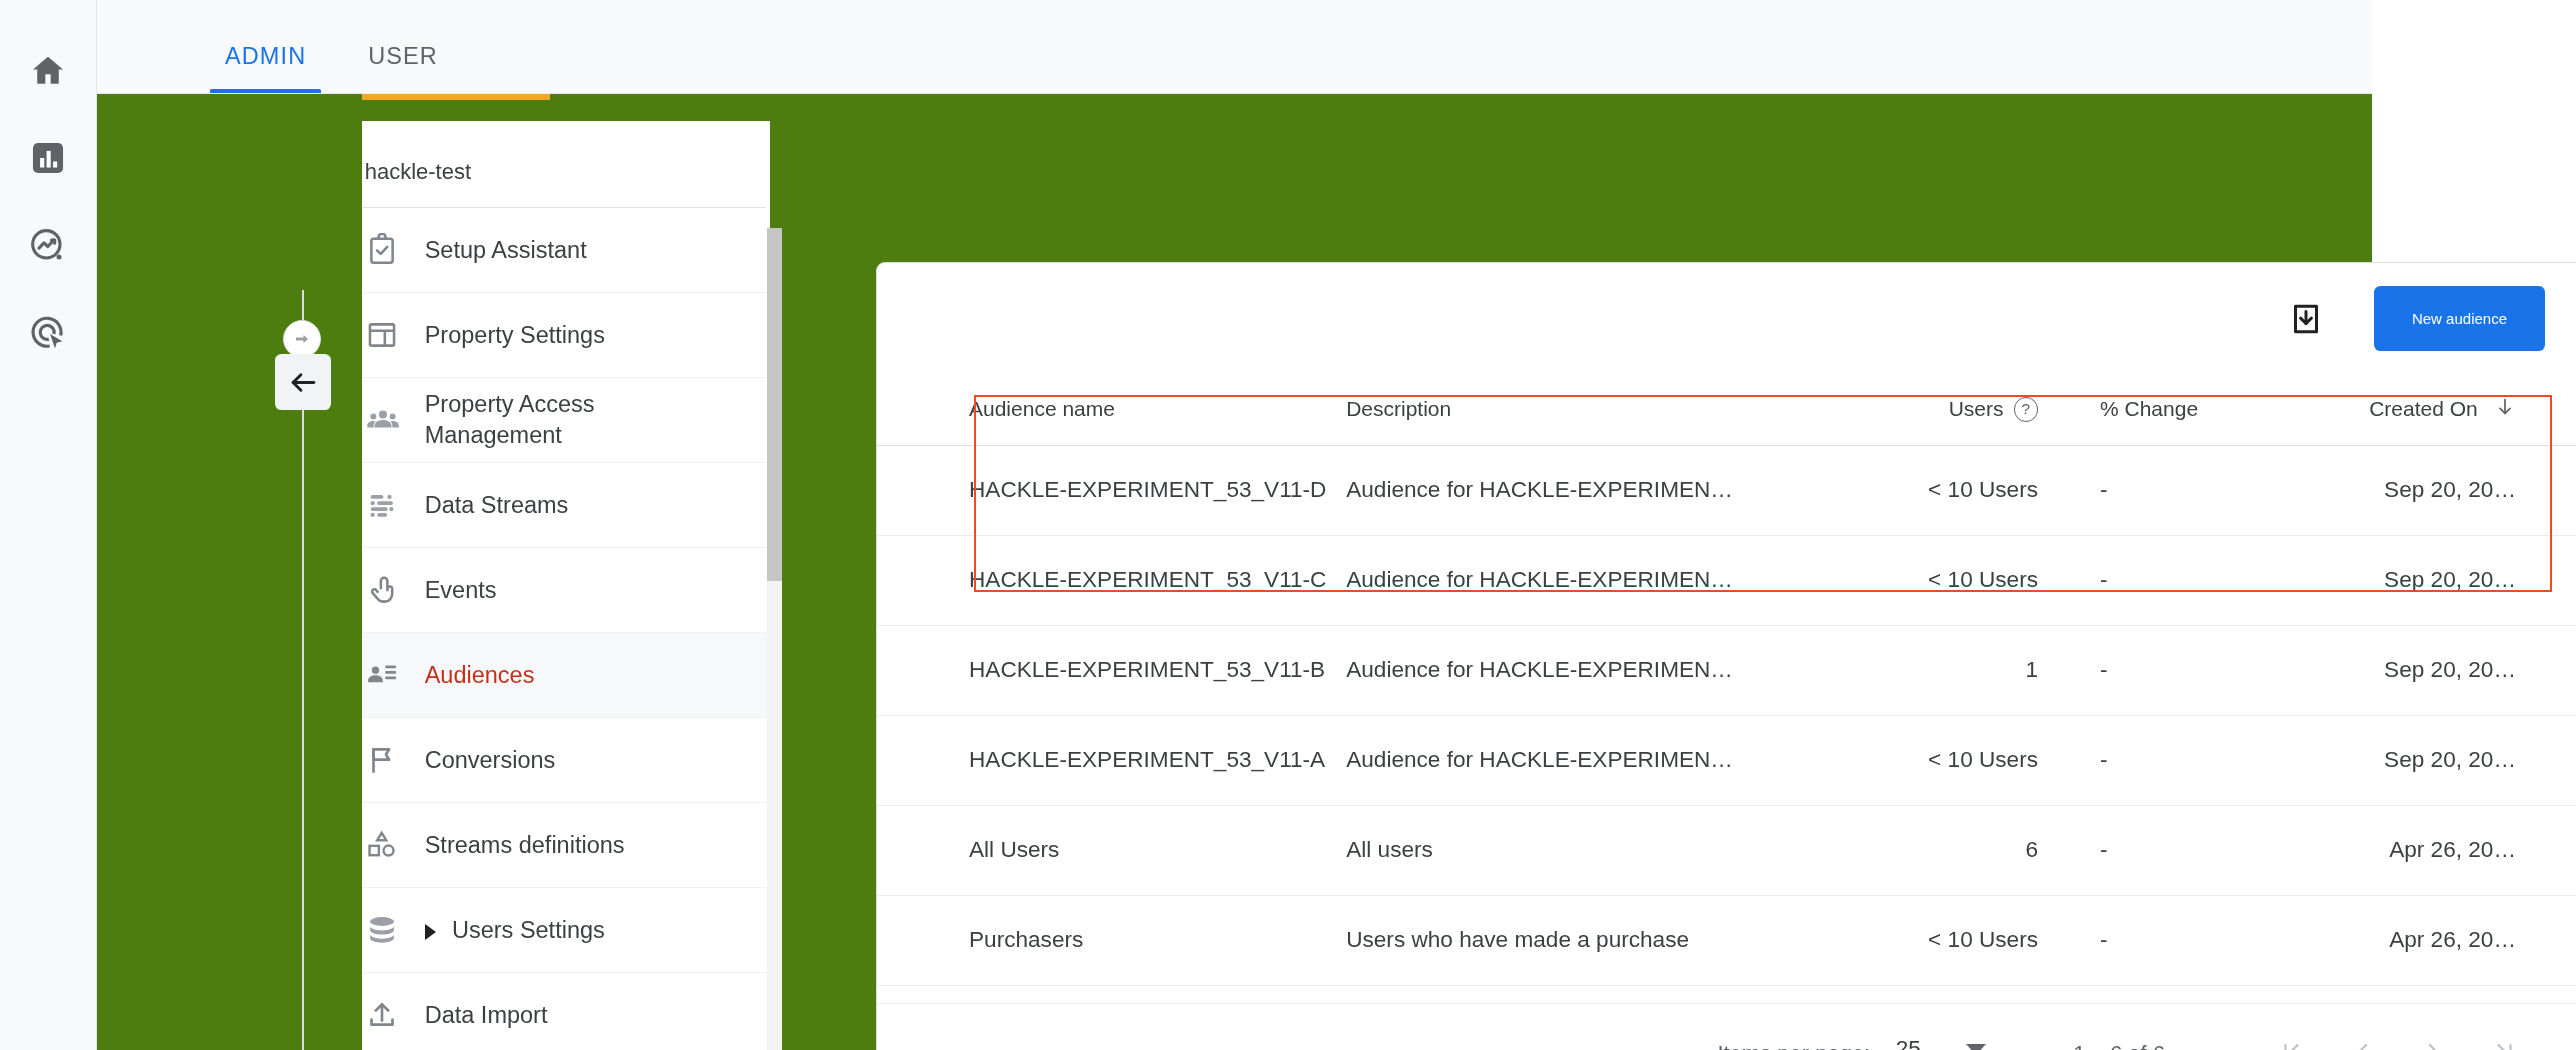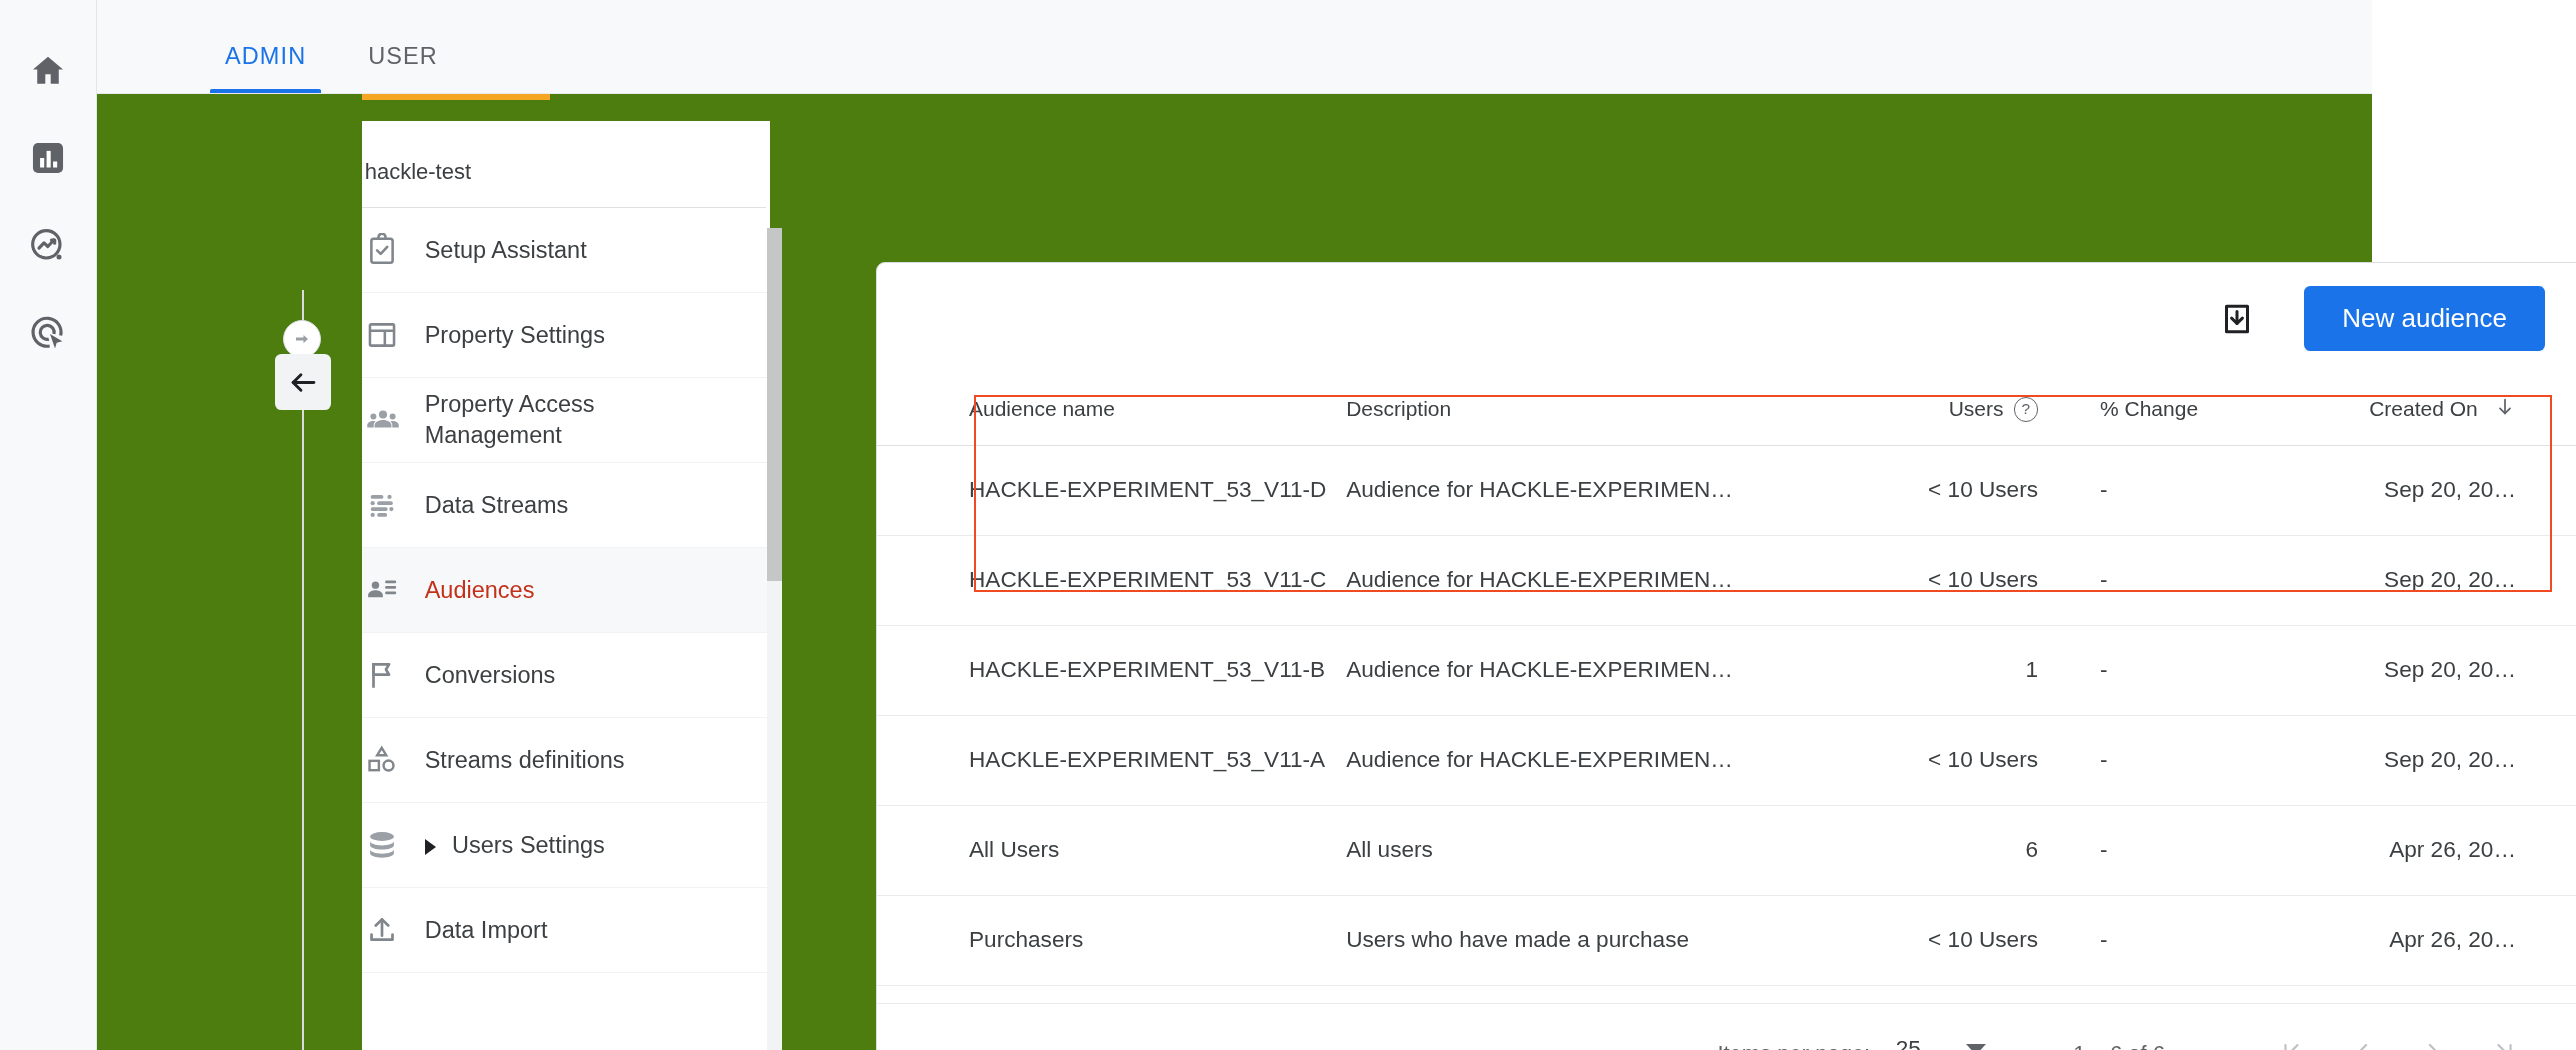--- a/index.html
+++ b/index.html
@@ -153,21 +153,21 @@
     display: flex; align-items: center; justify-content: flex-end;
     padding-right: 42px; gap: 42px;
   }
   .icon-btn {
     width: 51px; height: 51px;
     display: flex; align-items: center; justify-content: center;
     cursor: pointer; color: #202124;
   }
   .primary-btn {
     background: #1a73e8; color: #fff;
-    font-size: 26px; font-weight: 500;
+    font-size: 15px; font-weight: 500;
     border: none; border-radius: 6.3px;
     height: 65px; padding: 0 38px;
     cursor: pointer;
     font-family: "Liberation Sans", sans-serif;
     white-space: nowrap;
   }
 
   
   table.audiences { width: 100%; border-collapse: collapse; table-layout: fixed; }
   table.audiences th {
@@ -351,20 +351,29 @@
                   <rect x="8.6" y="9.4" width="11" height="2.6" rx="1.3"></rect>
                   <rect x="4" y="13.6" width="12" height="2.6" rx="1.3"></rect>
                   <circle cx="18.6" cy="14.9" r="1.5"></circle>
                   <circle cx="5.4" cy="19" r="1.5"></circle>
                   <rect x="8.6" y="17.7" width="7" height="2.6" rx="1.3"></rect>
                 </svg>
             </span>
             <span class="nav-label">Data Streams</span>
           </li>
 
+          <li class="nav-item">
+            <span class="nav-ico">
+              <svg width="34" height="34" viewBox="0 0 24 24" fill="none" stroke="#80868b" stroke-width="1.8" stroke-linejoin="round">
+                  <path d="M11.2 11.5V5.6a2.3 2.3 0 1 1 4.6 0v7.2"></path>
+                  <path d="M15.8 11.1c0-.9.8-1.6 1.7-1.6s1.7.7 1.7 1.6v3.6c0 3-2.2 5.5-5.2 5.5h-1.3c-1.6 0-3-.8-3.9-2.1L5.3 14c-.5-.8-.3-1.8.5-2.3.7-.5 1.7-.3 2.2.4l1.4 1.9"></path>
+                </svg>
+            </span>
+            <span class="nav-label">Events</span>
+          </li>
 
           <li class="nav-item active">
             <span class="nav-ico">
               <svg width="34" height="34" viewBox="0 0 24 24" fill="#80868b">
                   <circle cx="7.4" cy="8.6" r="2.6"></circle>
                   <path d="M7.4 12.2c-2.9 0-5.2 1.6-5.2 3.5v1.4h10.4v-1.4c0-1.9-2.3-3.5-5.2-3.5z"></path>
                   <rect x="14.2" y="5.3" width="7.8" height="1.9" rx=".9"></rect>
                   <rect x="14.2" y="9.2" width="7.8" height="1.9" rx=".9"></rect>
                   <rect x="14.2" y="13.1" width="7.8" height="1.9" rx=".9"></rect>
                 </svg>

